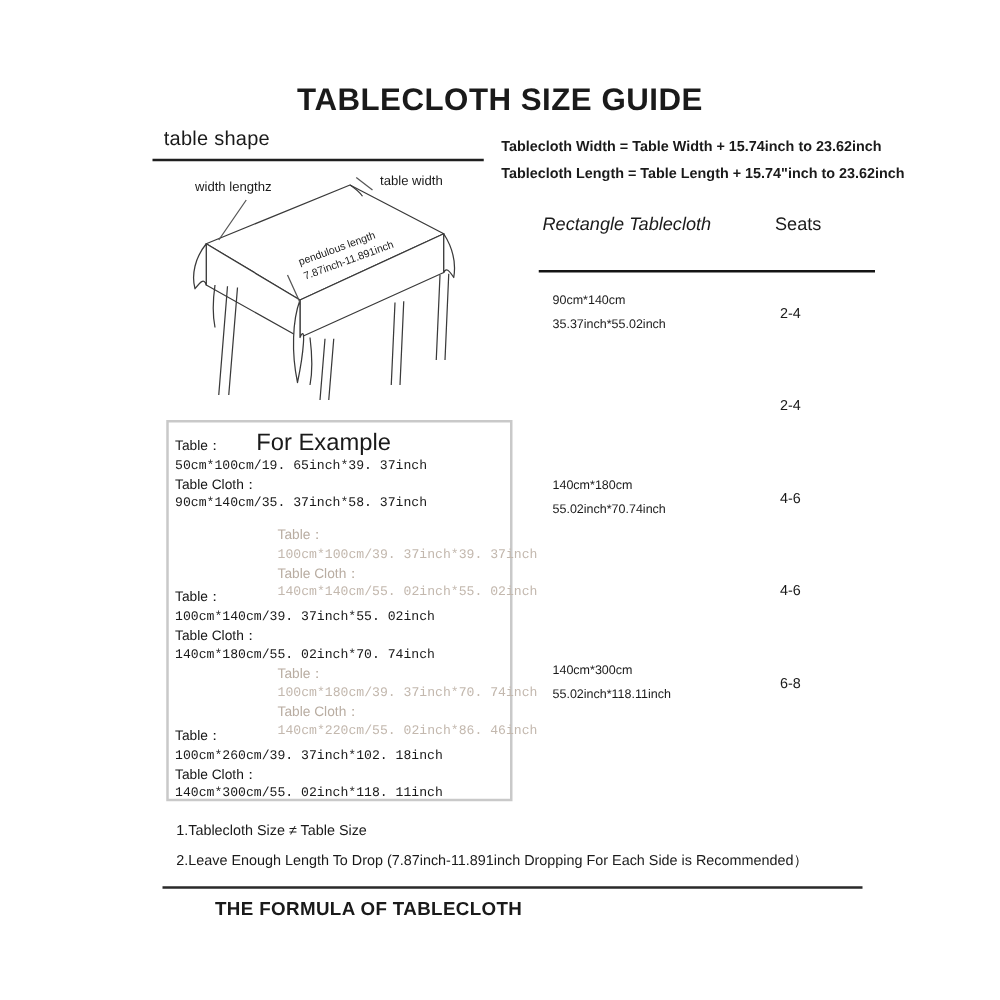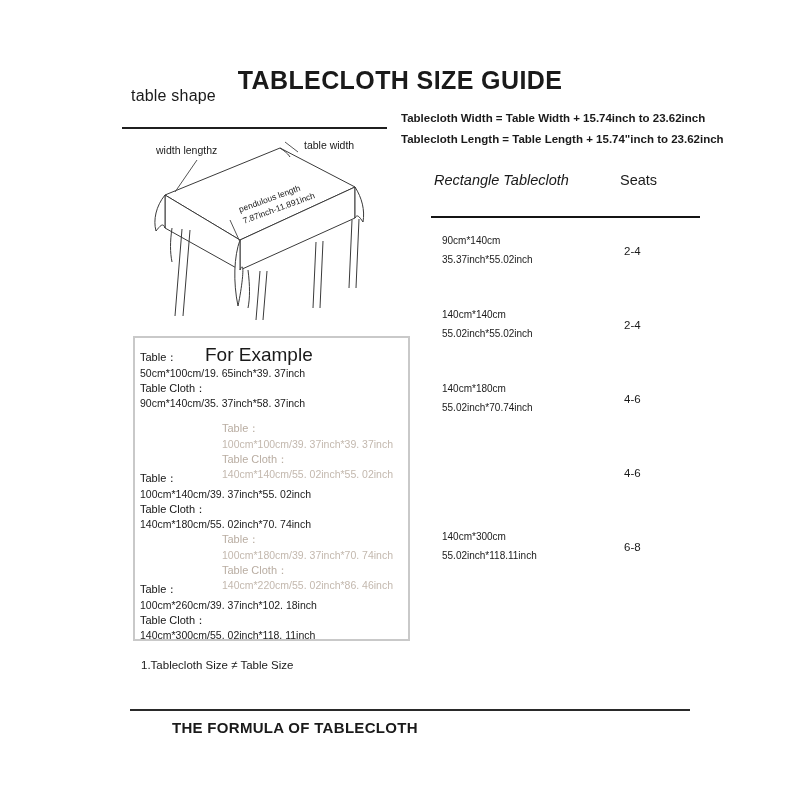--- a/index.html
+++ b/index.html
@@ -27,21 +27,21 @@
     font-size: 25px;
     font-weight: bold;
     letter-spacing: 0.4px;
     color: #1a1a1a;
   }
 
   
   #shape-heading {
     position: absolute;
     left: 131px;
-    top: 87px;
+    top: 103px;
     font-size: 16px;
     color: #1a1a1a;
     letter-spacing: 0.2px;
   }
   #shape-rule {
     position: absolute;
     left: 122px;
     top: 127px;
     width: 265px;
     height: 0;
@@ -154,21 +154,21 @@
   }
   .ex-block.dark { left: 140px; }
   .ex-block.light { left: 222px; }
   .ex-key {
     font-size: 11px;
     font-family: "Liberation Sans", sans-serif;
     line-height: 1.42;
   }
   .ex-val {
     font-size: 10.5px;
-    font-family: Liberation Sans, sans-serif;
+    font-family: Liberation Mono, monospace;
     line-height: 1.42;
   }
   .ex-block.dark .ex-key { color: #151515; font-weight: normal; }
   .ex-block.dark .ex-val { color: #1a1a1a; }
   .ex-block.light .ex-key { color: #b9ada2; }
   .ex-block.light .ex-val { color: #c3b8ae; }
 
   #ex-0 { top: 350px; }
   #ex-1 { top: 421px; }
   #ex-2 { top: 471px; }
@@ -270,24 +270,20 @@
 
       <div class="size-row">
         <div class="size-spec">
           <div>90cm*140cm</div>
           <div>35.37inch*55.02inch</div>
         </div>
         <div class="size-seats">2-4</div>
       </div>
 
       <div class="size-row">
-        <div class="size-spec">
-          <div>140cm*140cm</div>
-          <div>55.02inch*55.02inch</div>
-        </div>
         <div class="size-seats">2-4</div>
       </div>
 
       <div class="size-row">
         <div class="size-spec">
           <div>140cm*180cm</div>
           <div>55.02inch*70.74inch</div>
         </div>
         <div class="size-seats">4-6</div>
       </div>
@@ -339,17 +335,18 @@
   </div>
 
   <div class="ex-block dark" id="ex-4">
     <div class="ex-key">Table：</div>
     <div class="ex-val">100cm*260cm/39. 37inch*102. 18inch</div>
     <div class="ex-key">Table Cloth：</div>
     <div class="ex-val">140cm*300cm/55. 02inch*118. 11inch</div>
   </div>
 
   <div class="note-line" id="note-1">1.Tablecloth Size ≠ Table Size</div>
+  <div class="note-line" id="note-2">2.Leave Enough Length To Drop  (7.87inch-11.891inch  Dropping For Each Side is Recommended）</div>
 
   <div id="footer-rule"></div>
   <div id="footer-title">THE FORMULA OF TABLECLOTH</div>
 
 </div>
 
 </body></html>

